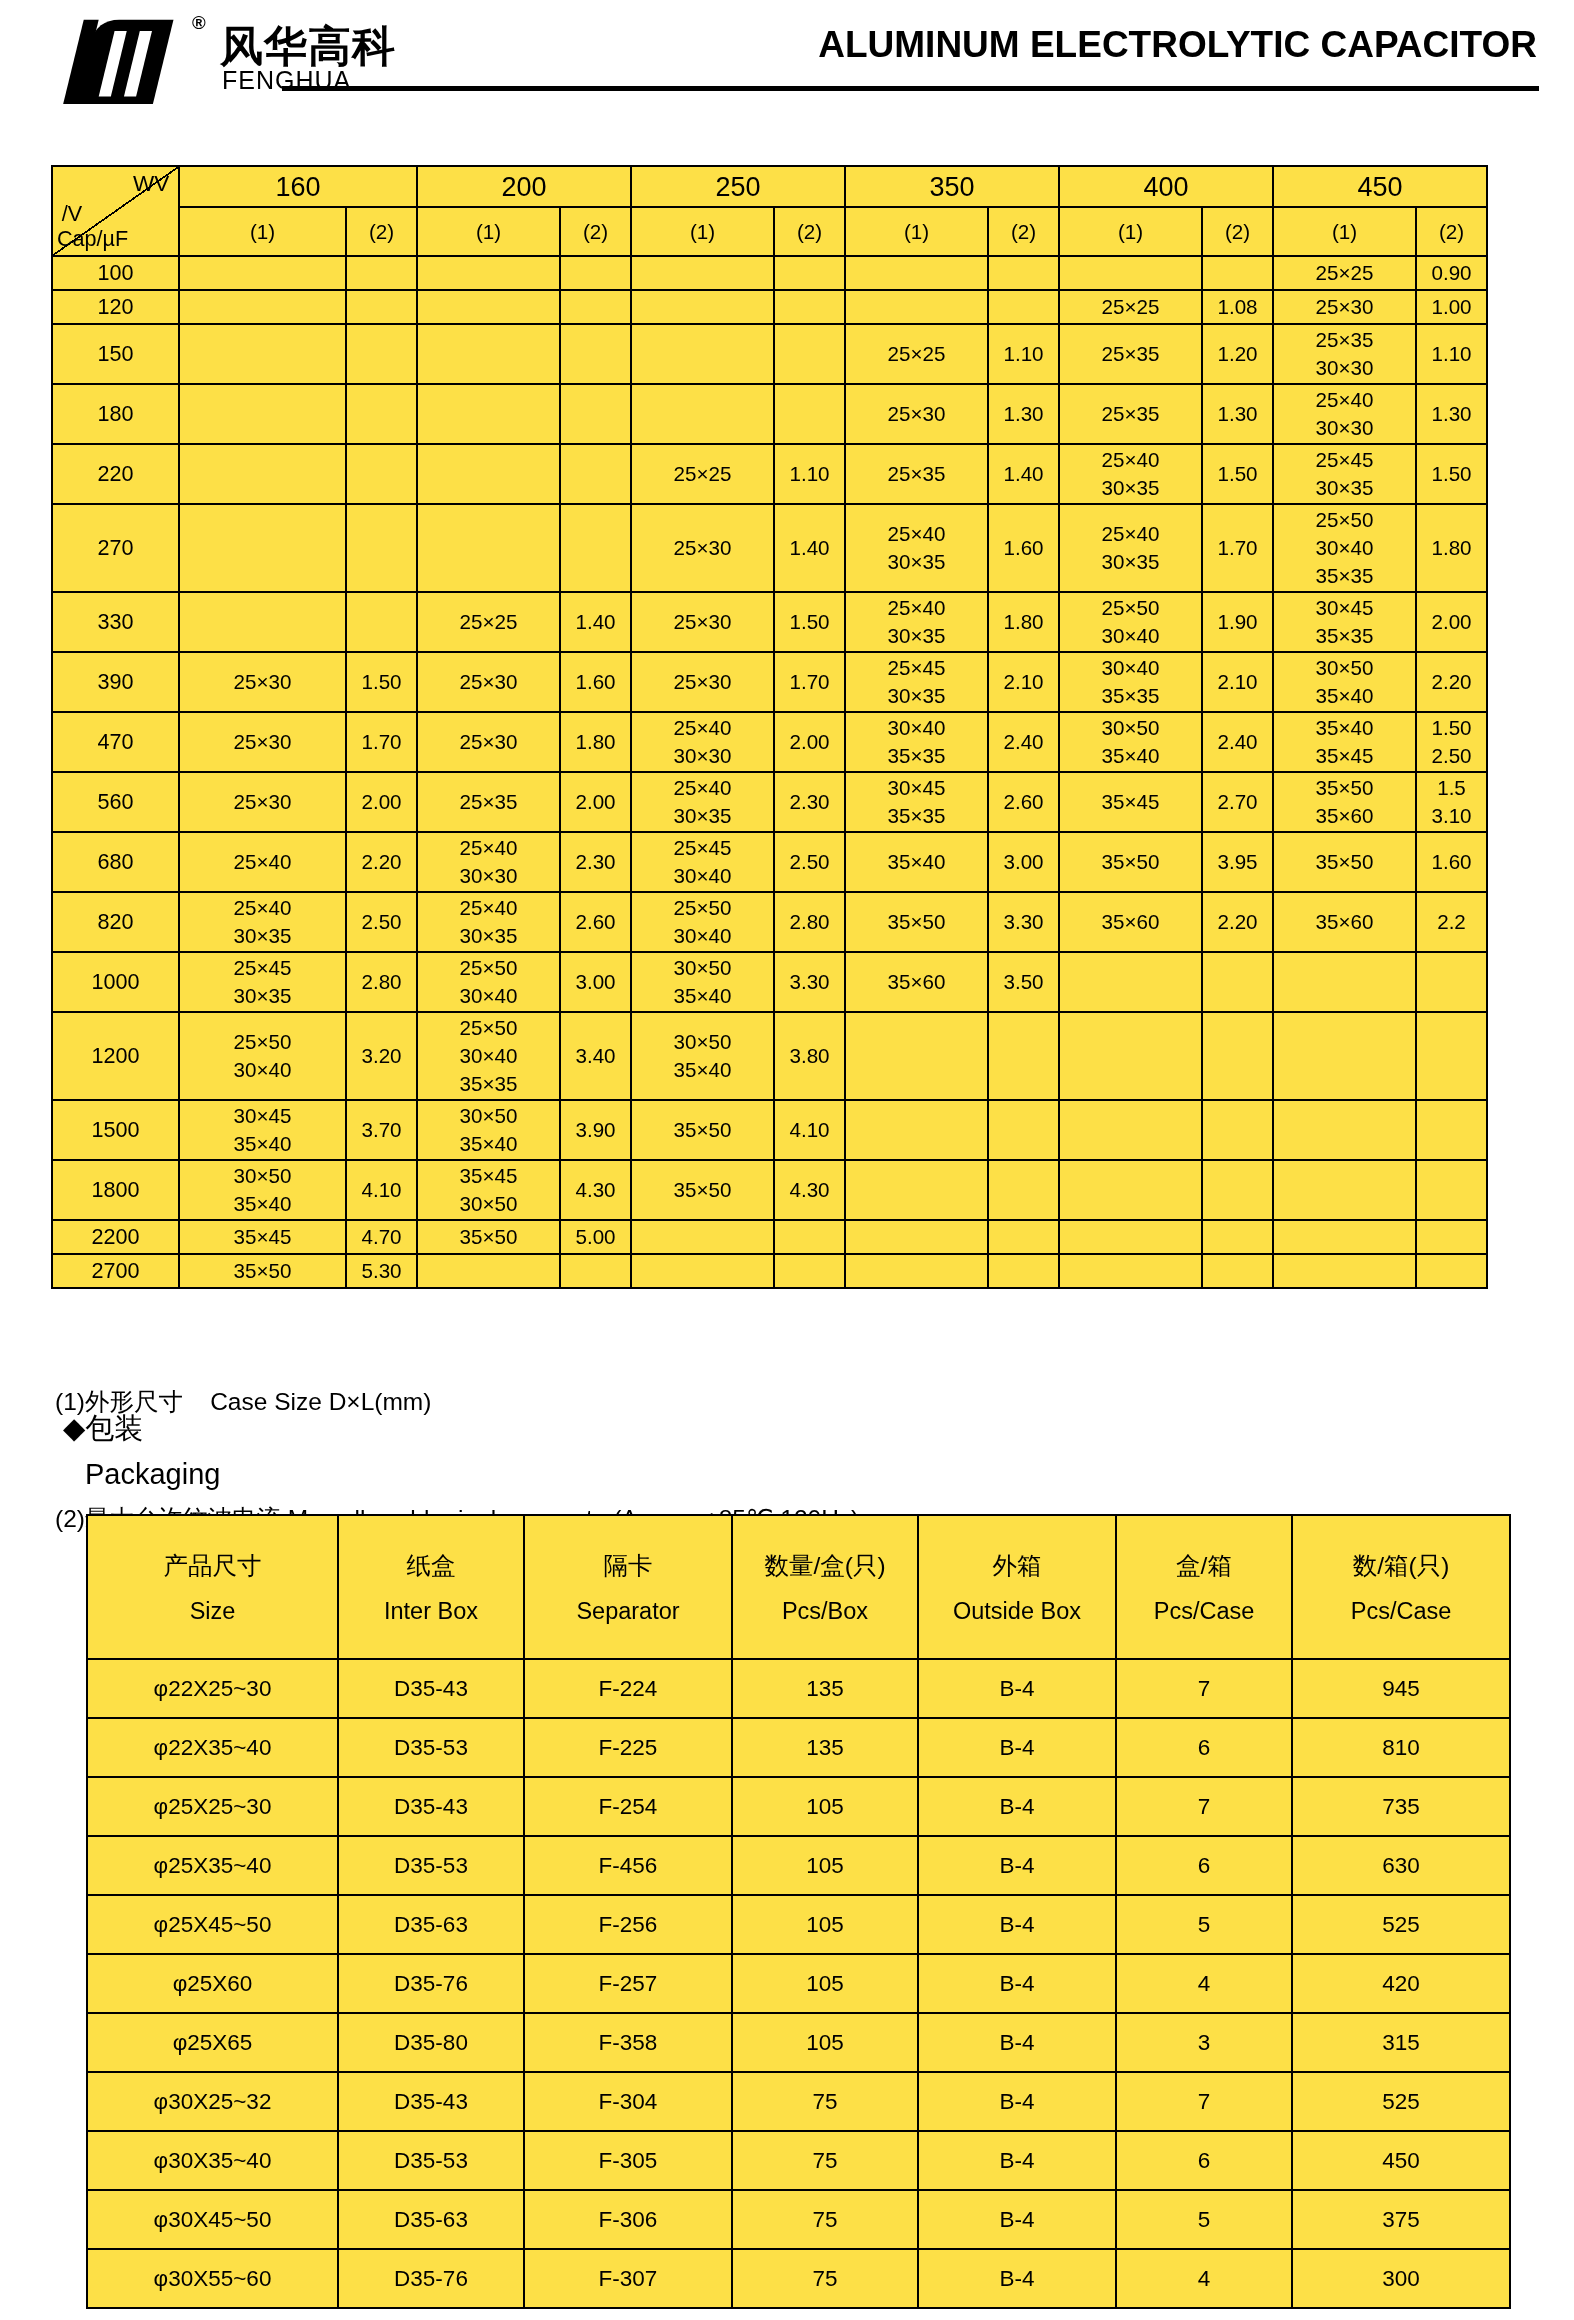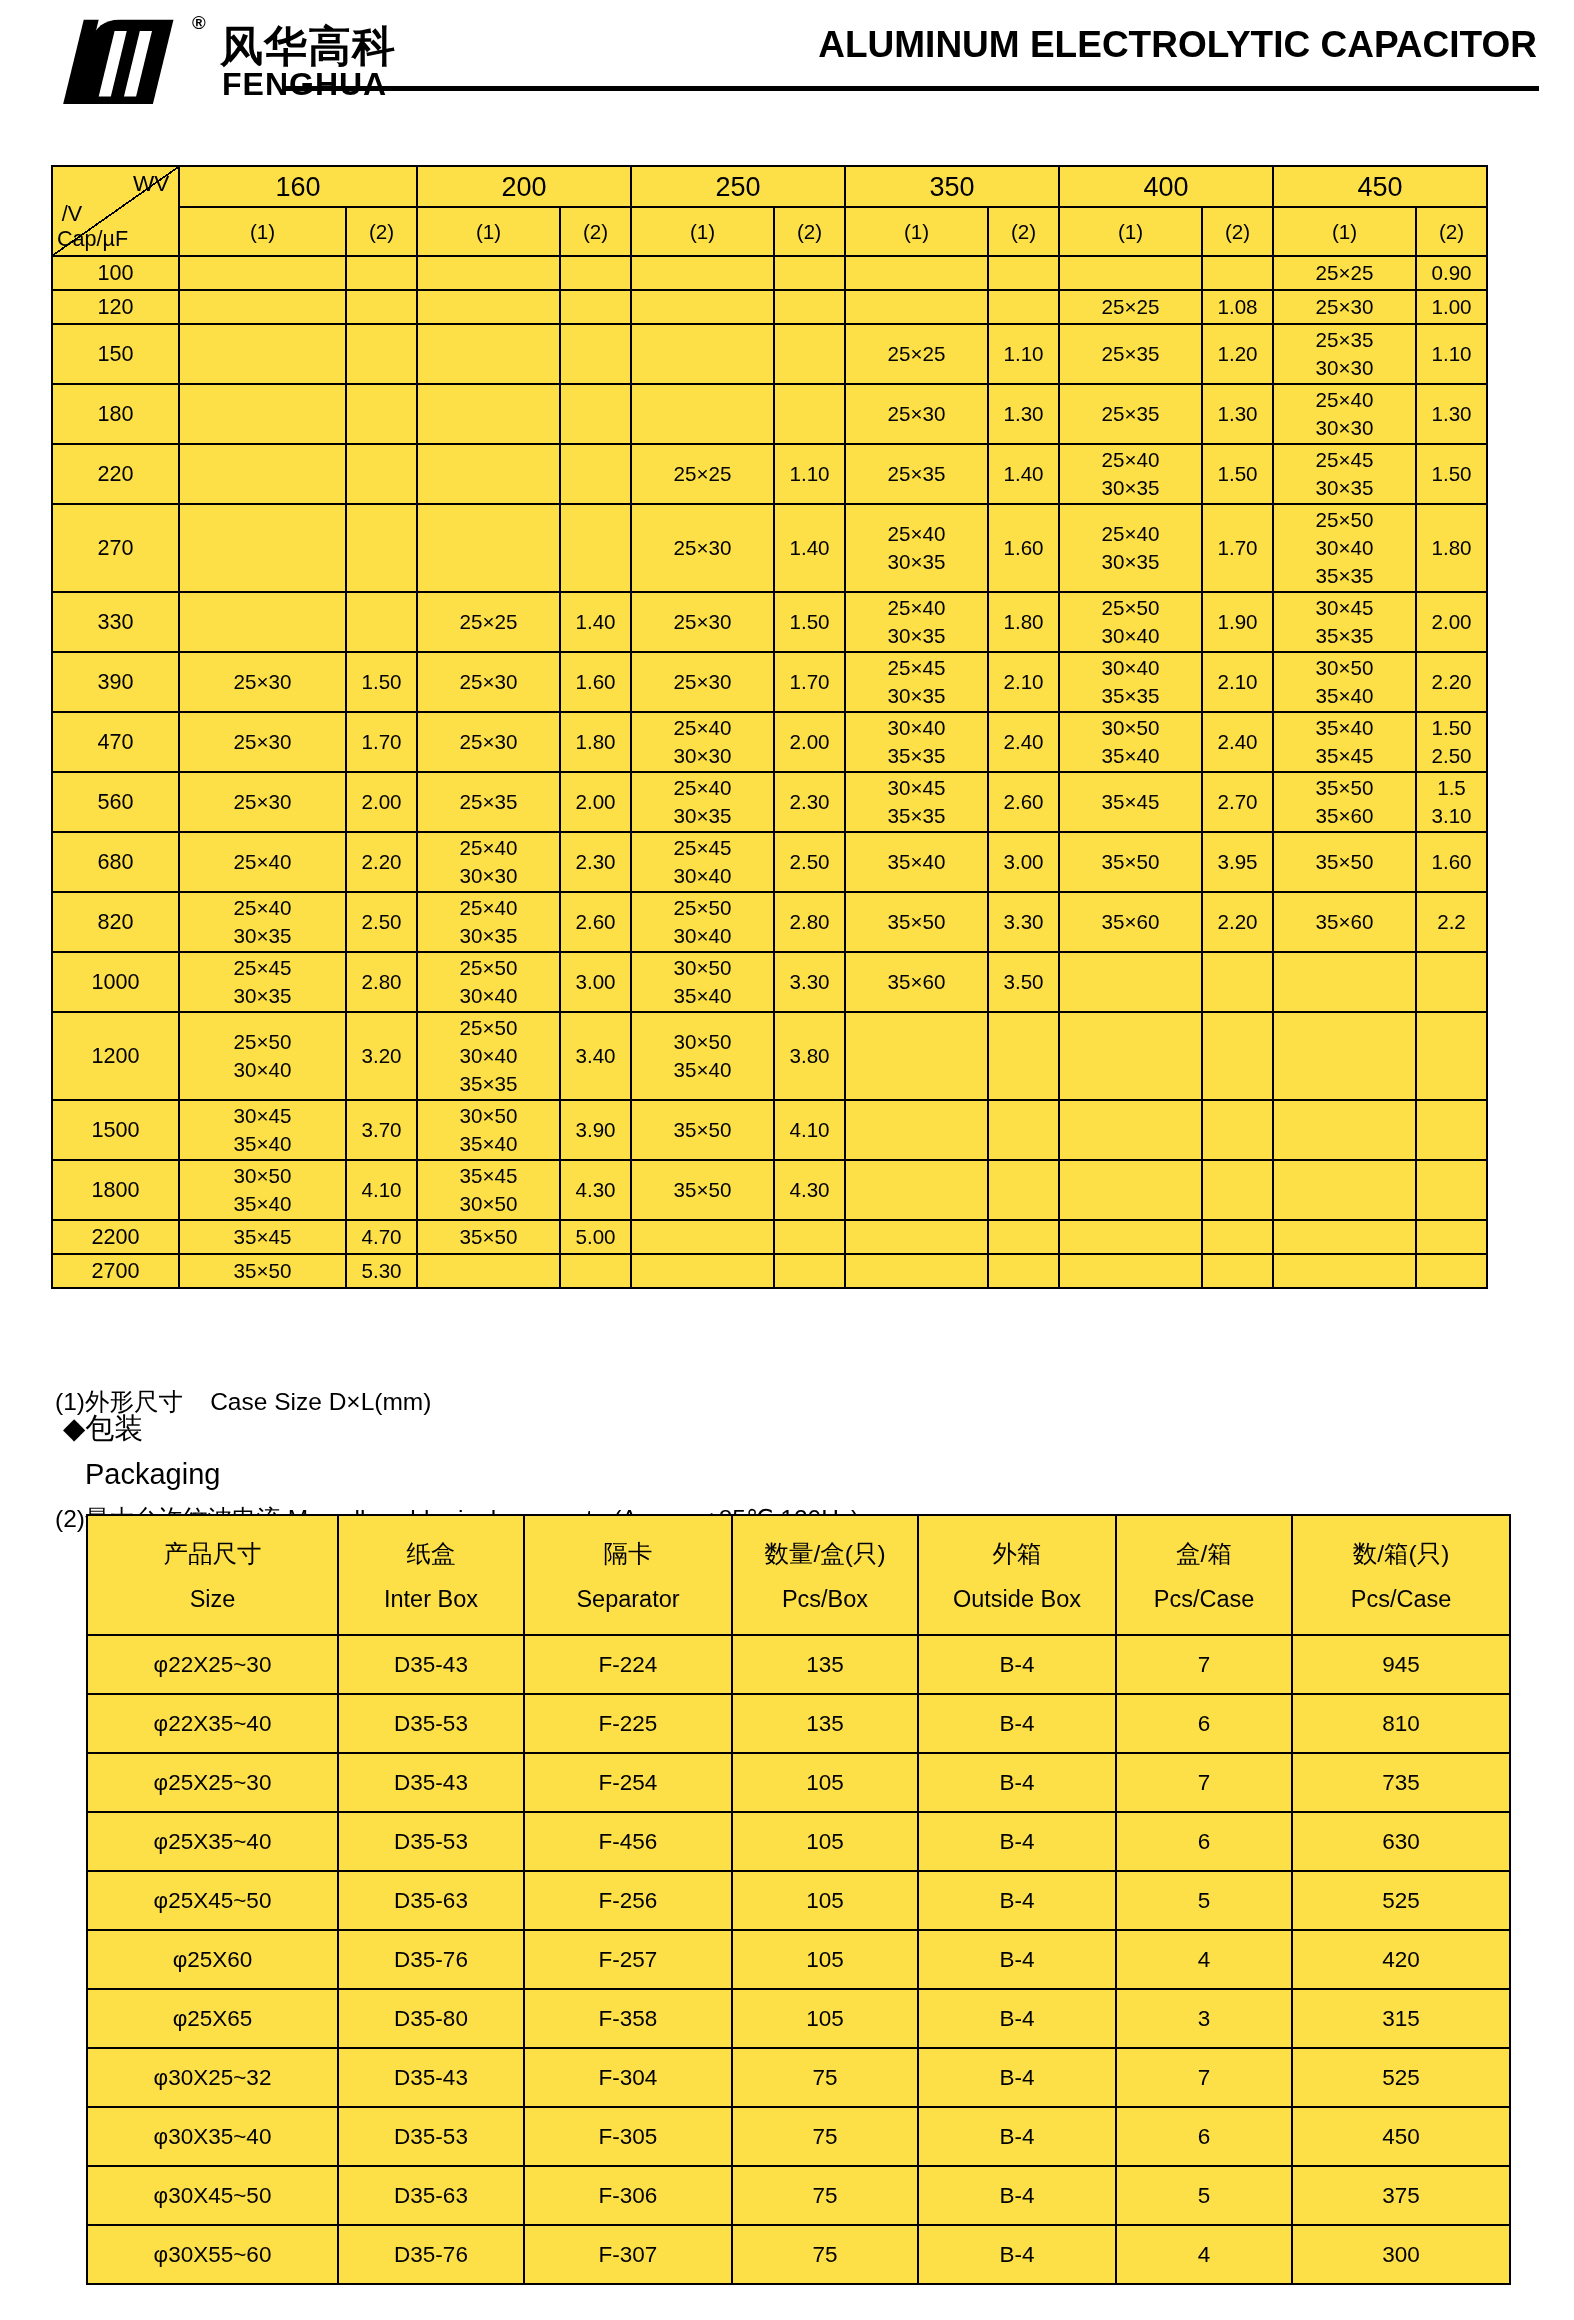--- a/index.html
+++ b/index.html
@@ -9,21 +9,21 @@
     height:2320px;
     background:#fff;
     color:#000;
     font-family:"Liberation Sans","DejaVu Sans",sans-serif;
     overflow:hidden;
   }
   
   .logo-svg{position:absolute;left:57px;top:17.6px;width:132px;height:86px;}
   .reg{position:absolute;left:192px;top:11.8px;font-size:18.6px;font-weight:bold;}
   .logo-cn{position:absolute;left:220px;top:17.6px;font-size:43px;font-weight:bold;letter-spacing:1px;}
-  .logo-en{position:absolute;left:222px;top:66px;font-size:32px;font-weight:bold;letter-spacing:1px;}
+  .logo-en{position:absolute;left:222px;top:66px;font-size:25px;font-weight:normal;letter-spacing:1px;}
   .title{position:absolute;top:23.5px;right:37px;font-size:37px;font-weight:bold;margin:0;letter-spacing:0;}
   .rule{position:absolute;top:86px;left:282px;right:35px;height:4.9px;background:#000;}
   
   table{border-collapse:collapse;table-layout:fixed;background:#fde047;}
   td{border:2px solid #000;border-top-width:2.9px;border-bottom-width:2.9px;
      text-align:center;vertical-align:middle;padding:1px 2px;}
   .ratings{position:absolute;left:51px;top:165px;border:2.9px solid #000;}
   .ratings td{font-size:20.6px;line-height:28px;height:30px;}
   .ratings .vh{height:37px;font-size:27px;}
   .ratings .sh{height:45px;}
@@ -37,21 +37,21 @@
   .corner .wv{position:absolute;top:2.9px;right:8.8px;font-size:22.5px;}
   .corner .v{position:absolute;left:8.8px;top:33px;font-size:21.6px;}
   .corner .cap{position:absolute;left:3.9px;bottom:2px;font-size:21.6px;}
   
   .notes{position:absolute;left:55px;top:1304px;font-size:24.5px;line-height:39px;white-space:pre-wrap;}
   
   .sec-cn{position:absolute;left:63px;top:1409px;font-size:29px;}
   .sec-en{position:absolute;left:85px;top:1458px;font-size:29px;}
   .packaging{position:absolute;left:86px;top:1514px;border:2.9px solid #000;}
   .packaging td{font-size:22.5px;height:55px;}
-  .packaging .hd{height:106px;padding:6px 2px;}
+  .packaging .hd{height:106px;padding:18px 2px;}
   .packaging .hd .cn{font-size:24.5px;margin-bottom:15.7px;}
   .packaging .hd .en{font-size:23.5px;}
 </style>
 </head>
 <body>
 
 <div class="page">
 
   <header>
     <svg class="logo-svg" viewBox="0 0 132 92" aria-hidden="true">

